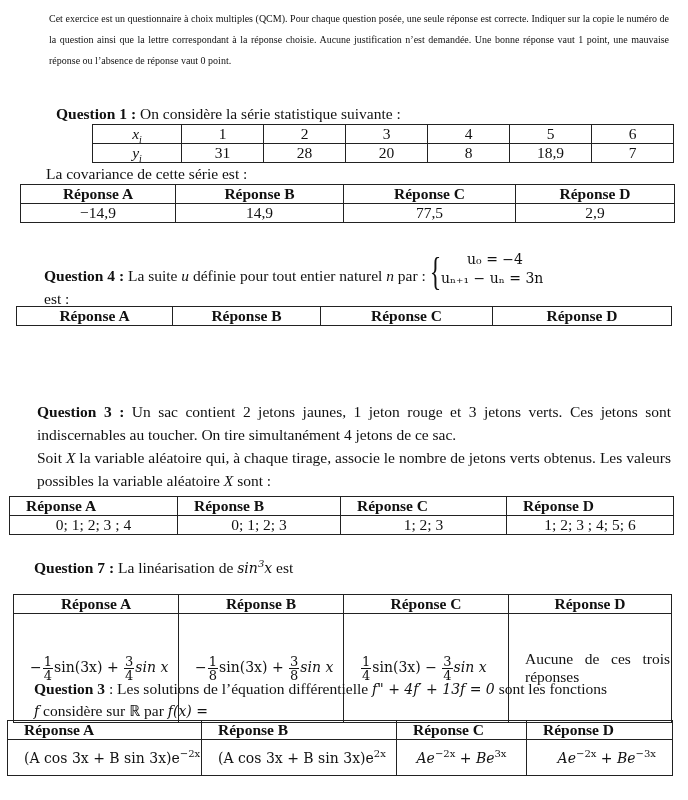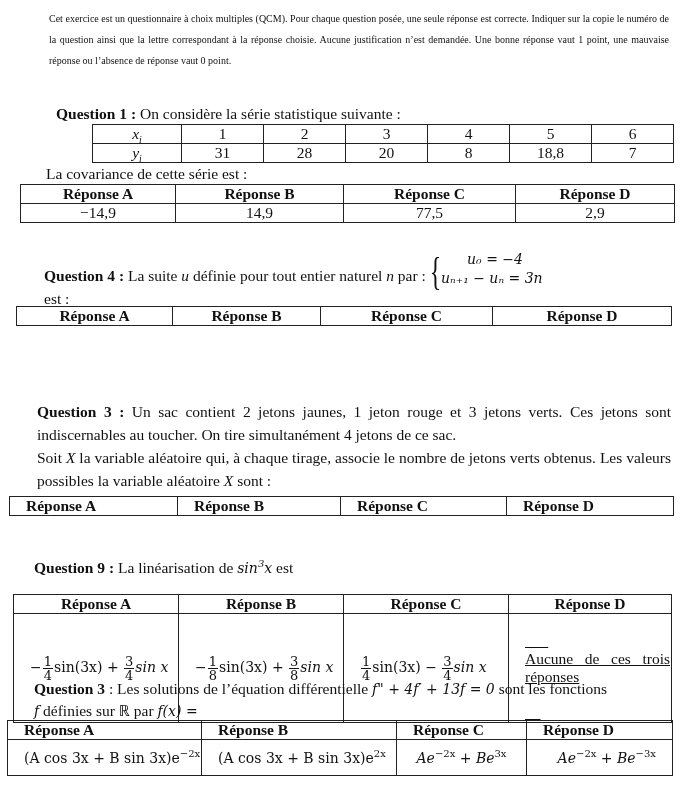--- a/index.html
+++ b/index.html
@@ -61,21 +61,21 @@
     .mexpr i { font-style: italic; }
     sup { font-size: 10px; line-height: 0; }
     sub { font-size: 10px; line-height: 0; }
     .brace {
       font-size: 40px; line-height: 40px; font-weight: 200;
       display: inline-block; vertical-align: middle;
       transform: scaleX(0.6);
     }
     .system {
       display: inline-block; vertical-align: middle;
-      font-family: "DejaVu Serif", serif; font-style: italic; font-size: 14px; line-height: 19px;
+      font-family: "DejaVu Serif", serif; font-size: 14px; line-height: 19px;
     }
     .system div { white-space: nowrap; }
   </style>
 </head>
 <body>
 
 <div class="abs intro">
   <p>Cet exercice est un questionnaire à choix multiples (QCM). Pour chaque question posée, une seule réponse est correcte. Indiquer sur la copie le numéro de la question ainsi que la lettre correspondant à la réponse choisie. Aucune justification n’est demandée.  Une bonne réponse vaut 1 point, une mauvaise réponse ou l’absence de réponse vaut 0 point.</p>
 </div>
 
@@ -102,21 +102,21 @@
     <td class="c">4</td>
     <td class="c">5</td>
     <td class="c">6</td>
   </tr>
   <tr>
     <td class="c math" style="height:18px"><span>y</span><sub>i</sub></td>
     <td class="c">31</td>
     <td class="c">28</td>
     <td class="c">20</td>
     <td class="c">8</td>
-    <td class="c">18,8</td>
+    <td class="c">18,9</td>
     <td class="c">7</td>
   </tr>
 </tbody>
   </table>
 
 <div class="abs q-head" style="left:46px; top:164px;">La covariance de cette série est :</div>
 
 <table style="left:20px; top:184px; width:654px;">
   <colgroup>
       <col style="width:155px">
@@ -182,25 +182,31 @@
       <col style="width:166px">
       <col style="width:167px">
     </colgroup>
   <tbody>
       <tr>
     <th style="text-align:left">Réponse A</th>
     <th style="text-align:left">Réponse B</th>
     <th style="text-align:left">Réponse C</th>
     <th style="text-align:left">Réponse D</th>
   </tr>
+  <tr>
+    <td class="c">0; 1; 2; 3 ; 4</td>
+    <td class="c">0; 1; 2; 3</td>
+    <td class="c">1; 2; 3</td>
+    <td class="c">1; 2; 3 ; 4; 5; 6</td>
+  </tr>
 </tbody>
   </table>
 
 <div class="abs q-head" style="left:34px; top:558px;">
-  <b>Question 9 :</b><span> La linéarisation de </span><span class="mathsans"><span>sin</span><sup>3</sup><span>x</span></span><span> est</span>
+  <b>Question 7 :</b><span> La linéarisation de </span><span class="mathsans"><span>sin</span><sup>3</sup><span>x</span></span><span> est</span>
 </div>
 
 <table style="left:13px; top:594px; width:658px;">
   <colgroup>
       <col style="width:165px">
       <col style="width:165px">
       <col style="width:165px">
       <col style="width:163px">
     </colgroup>
   <tbody>
@@ -213,30 +219,30 @@
   <tr style="height:40px;">
     <td>
       <span class="mexpr"><span>−</span><span class="frac"><span class="num">1</span><span>4</span></span><span>sin(3x)</span> <span>+</span> <span class="frac"><span class="num">3</span><span>4</span></span><i>sin x</i></span>
     </td>
     <td>
       <span class="mexpr"><span>−</span><span class="frac"><span class="num">1</span><span>8</span></span><span>sin(3x)</span> <span>+</span> <span class="frac"><span class="num">3</span><span>8</span></span><i>sin x</i></span>
     </td>
     <td>
       <span class="mexpr"><span></span><span class="frac"><span class="num">1</span><span>4</span></span><span>sin(3x)</span> <span>−</span> <span class="frac"><span class="num">3</span><span>4</span></span><i>sin x</i></span>
     </td>
-    <td style="white-space:pre;text-decoration:underline;">
+    <td style="white-space:pre;">
       <div>Aucune   de   ces   trois</div><div>réponses</div>
     </td>
   </tr>
 </tbody>
   </table>
 
 <div class="abs" style="left:34px; top:678px; width:640px; line-height:21px;">
   <b>Question 3</b><span> : Les solutions de l’équation différentielle </span><span class="mathsans">f" + 4f′ + 13f = 0</span><span> sont les fonctions</span><br>
-  <span class="mathsans">f</span><span> définies sur ℝ par </span><span class="mathsans">f(x) =</span>
+  <span class="mathsans">f</span><span> considère sur ℝ par </span><span class="mathsans">f(x) =</span>
 </div>
 
 <table style="left:7px; top:720px; width:665px;">
   <colgroup>
       <col style="width:194px">
       <col style="width:195px">
       <col style="width:130px">
       <col style="width:146px">
     </colgroup>
   <tbody>

